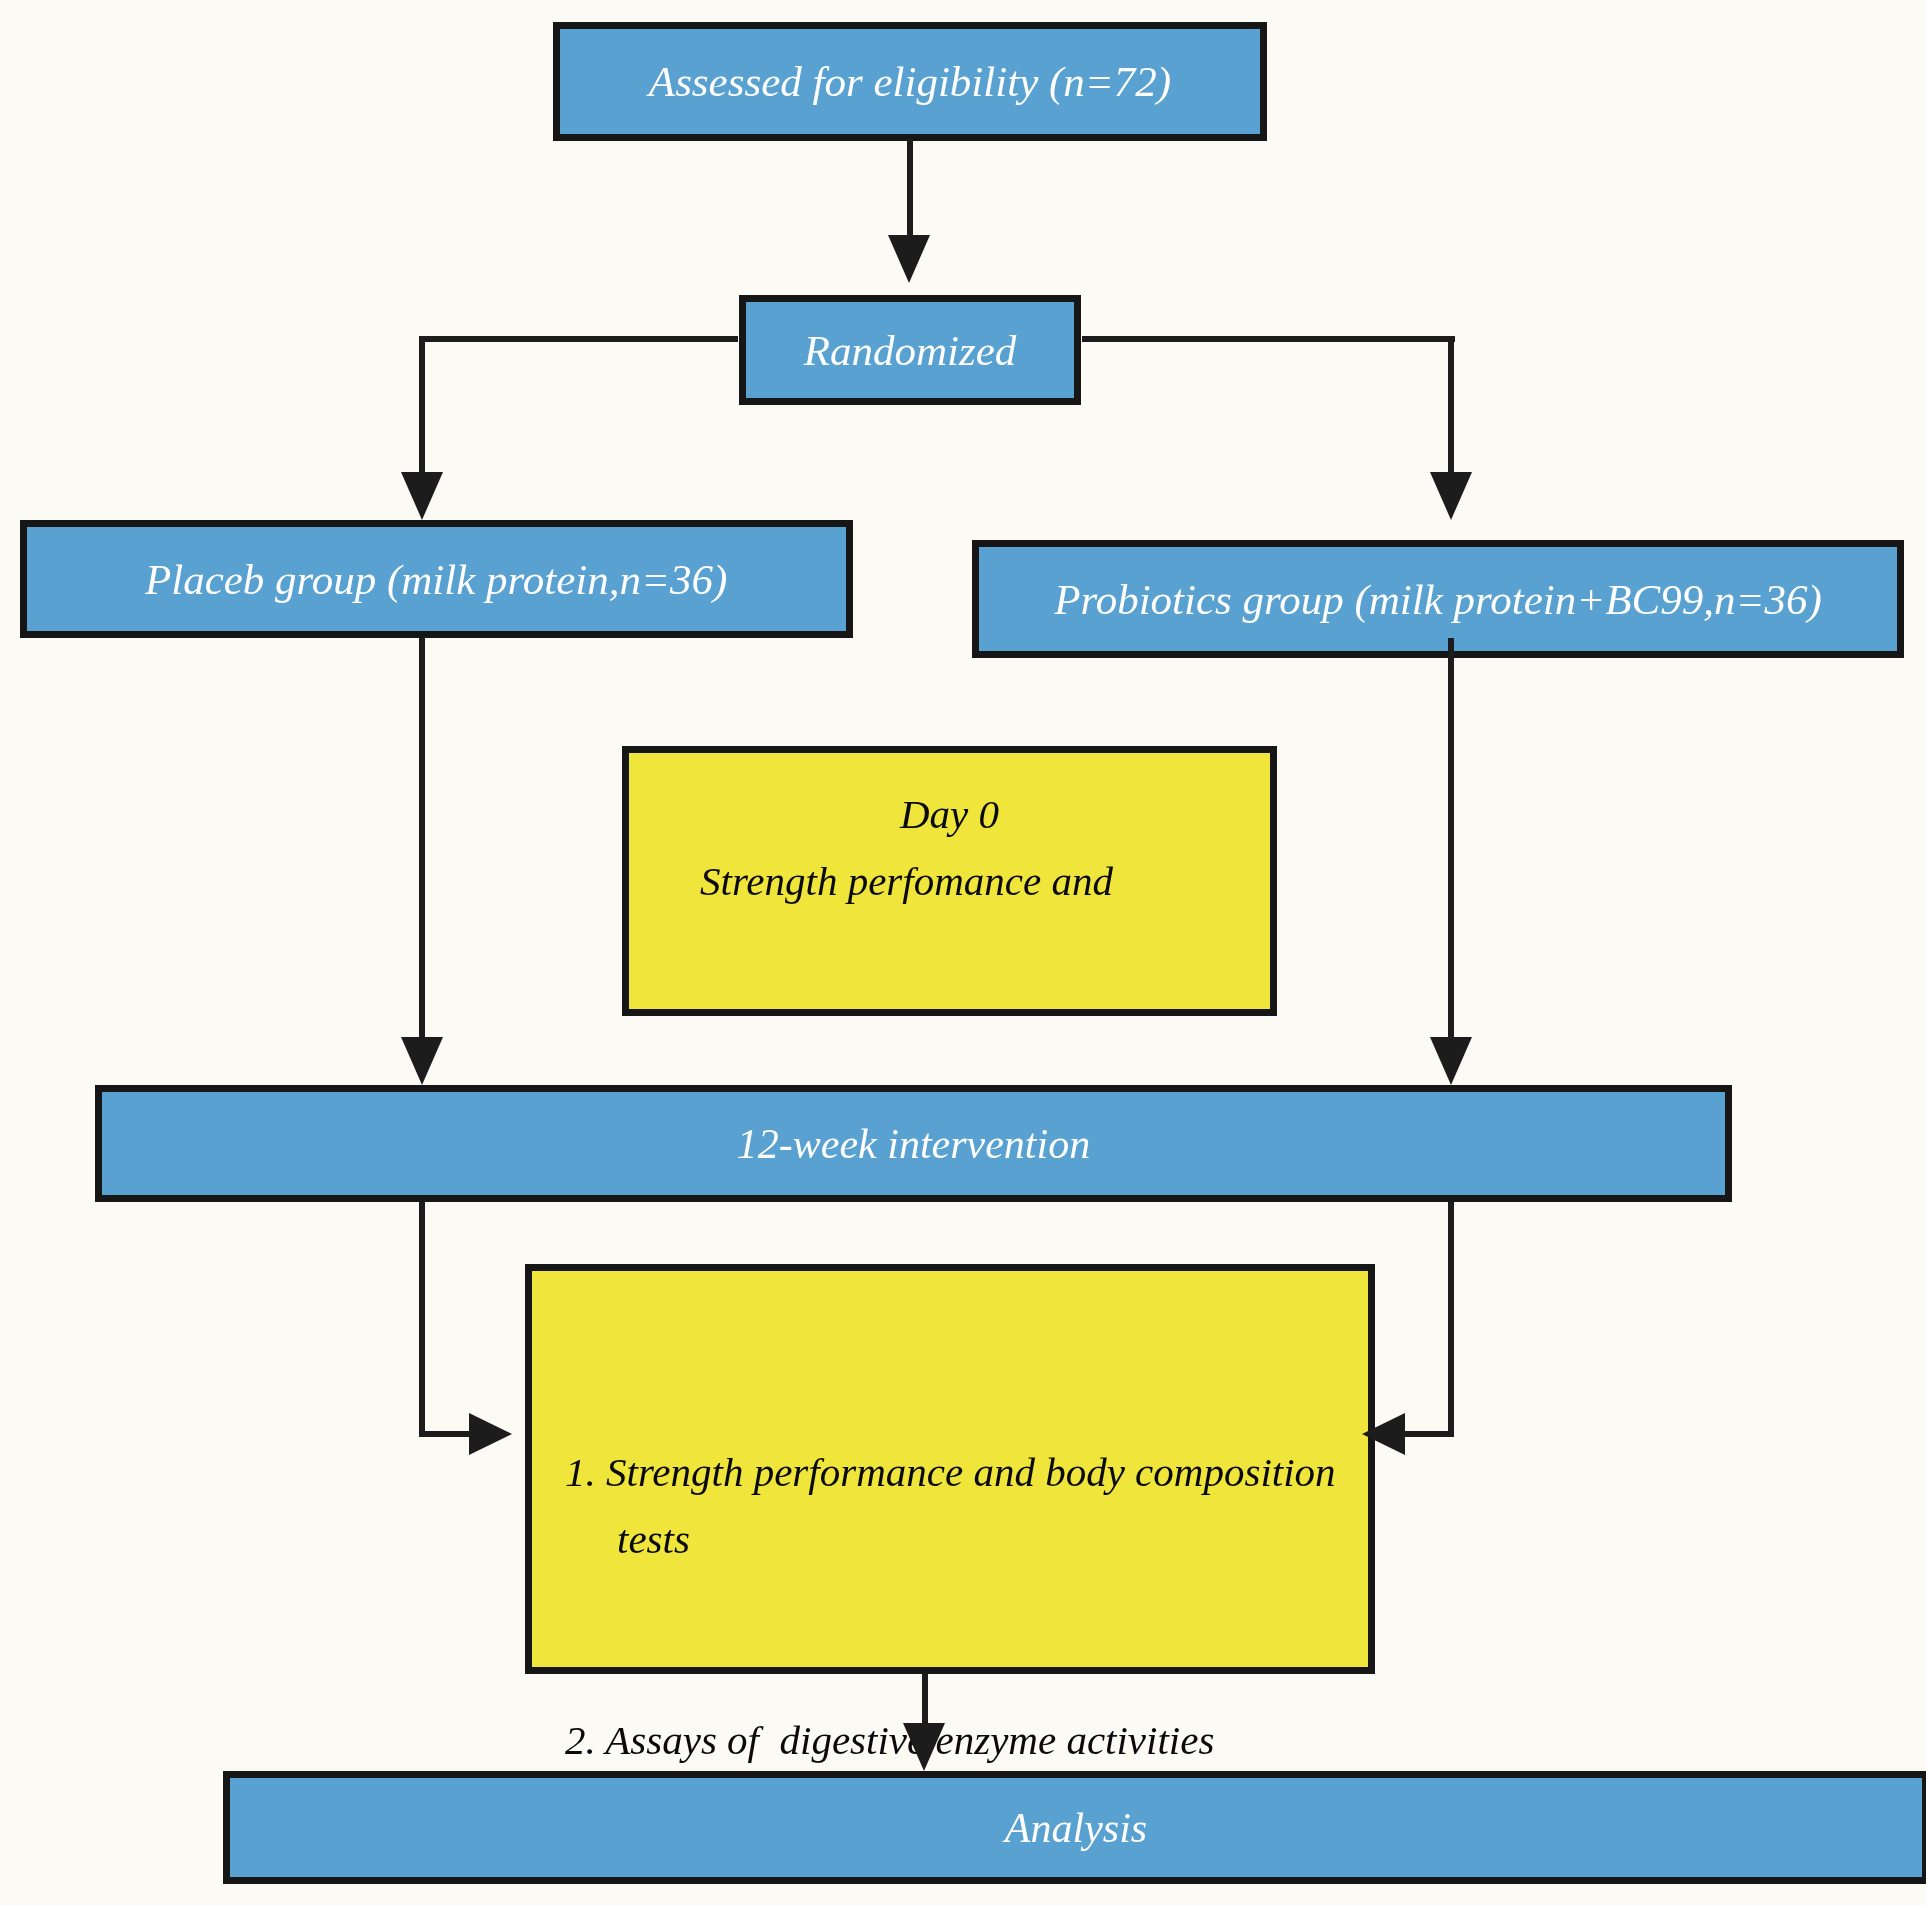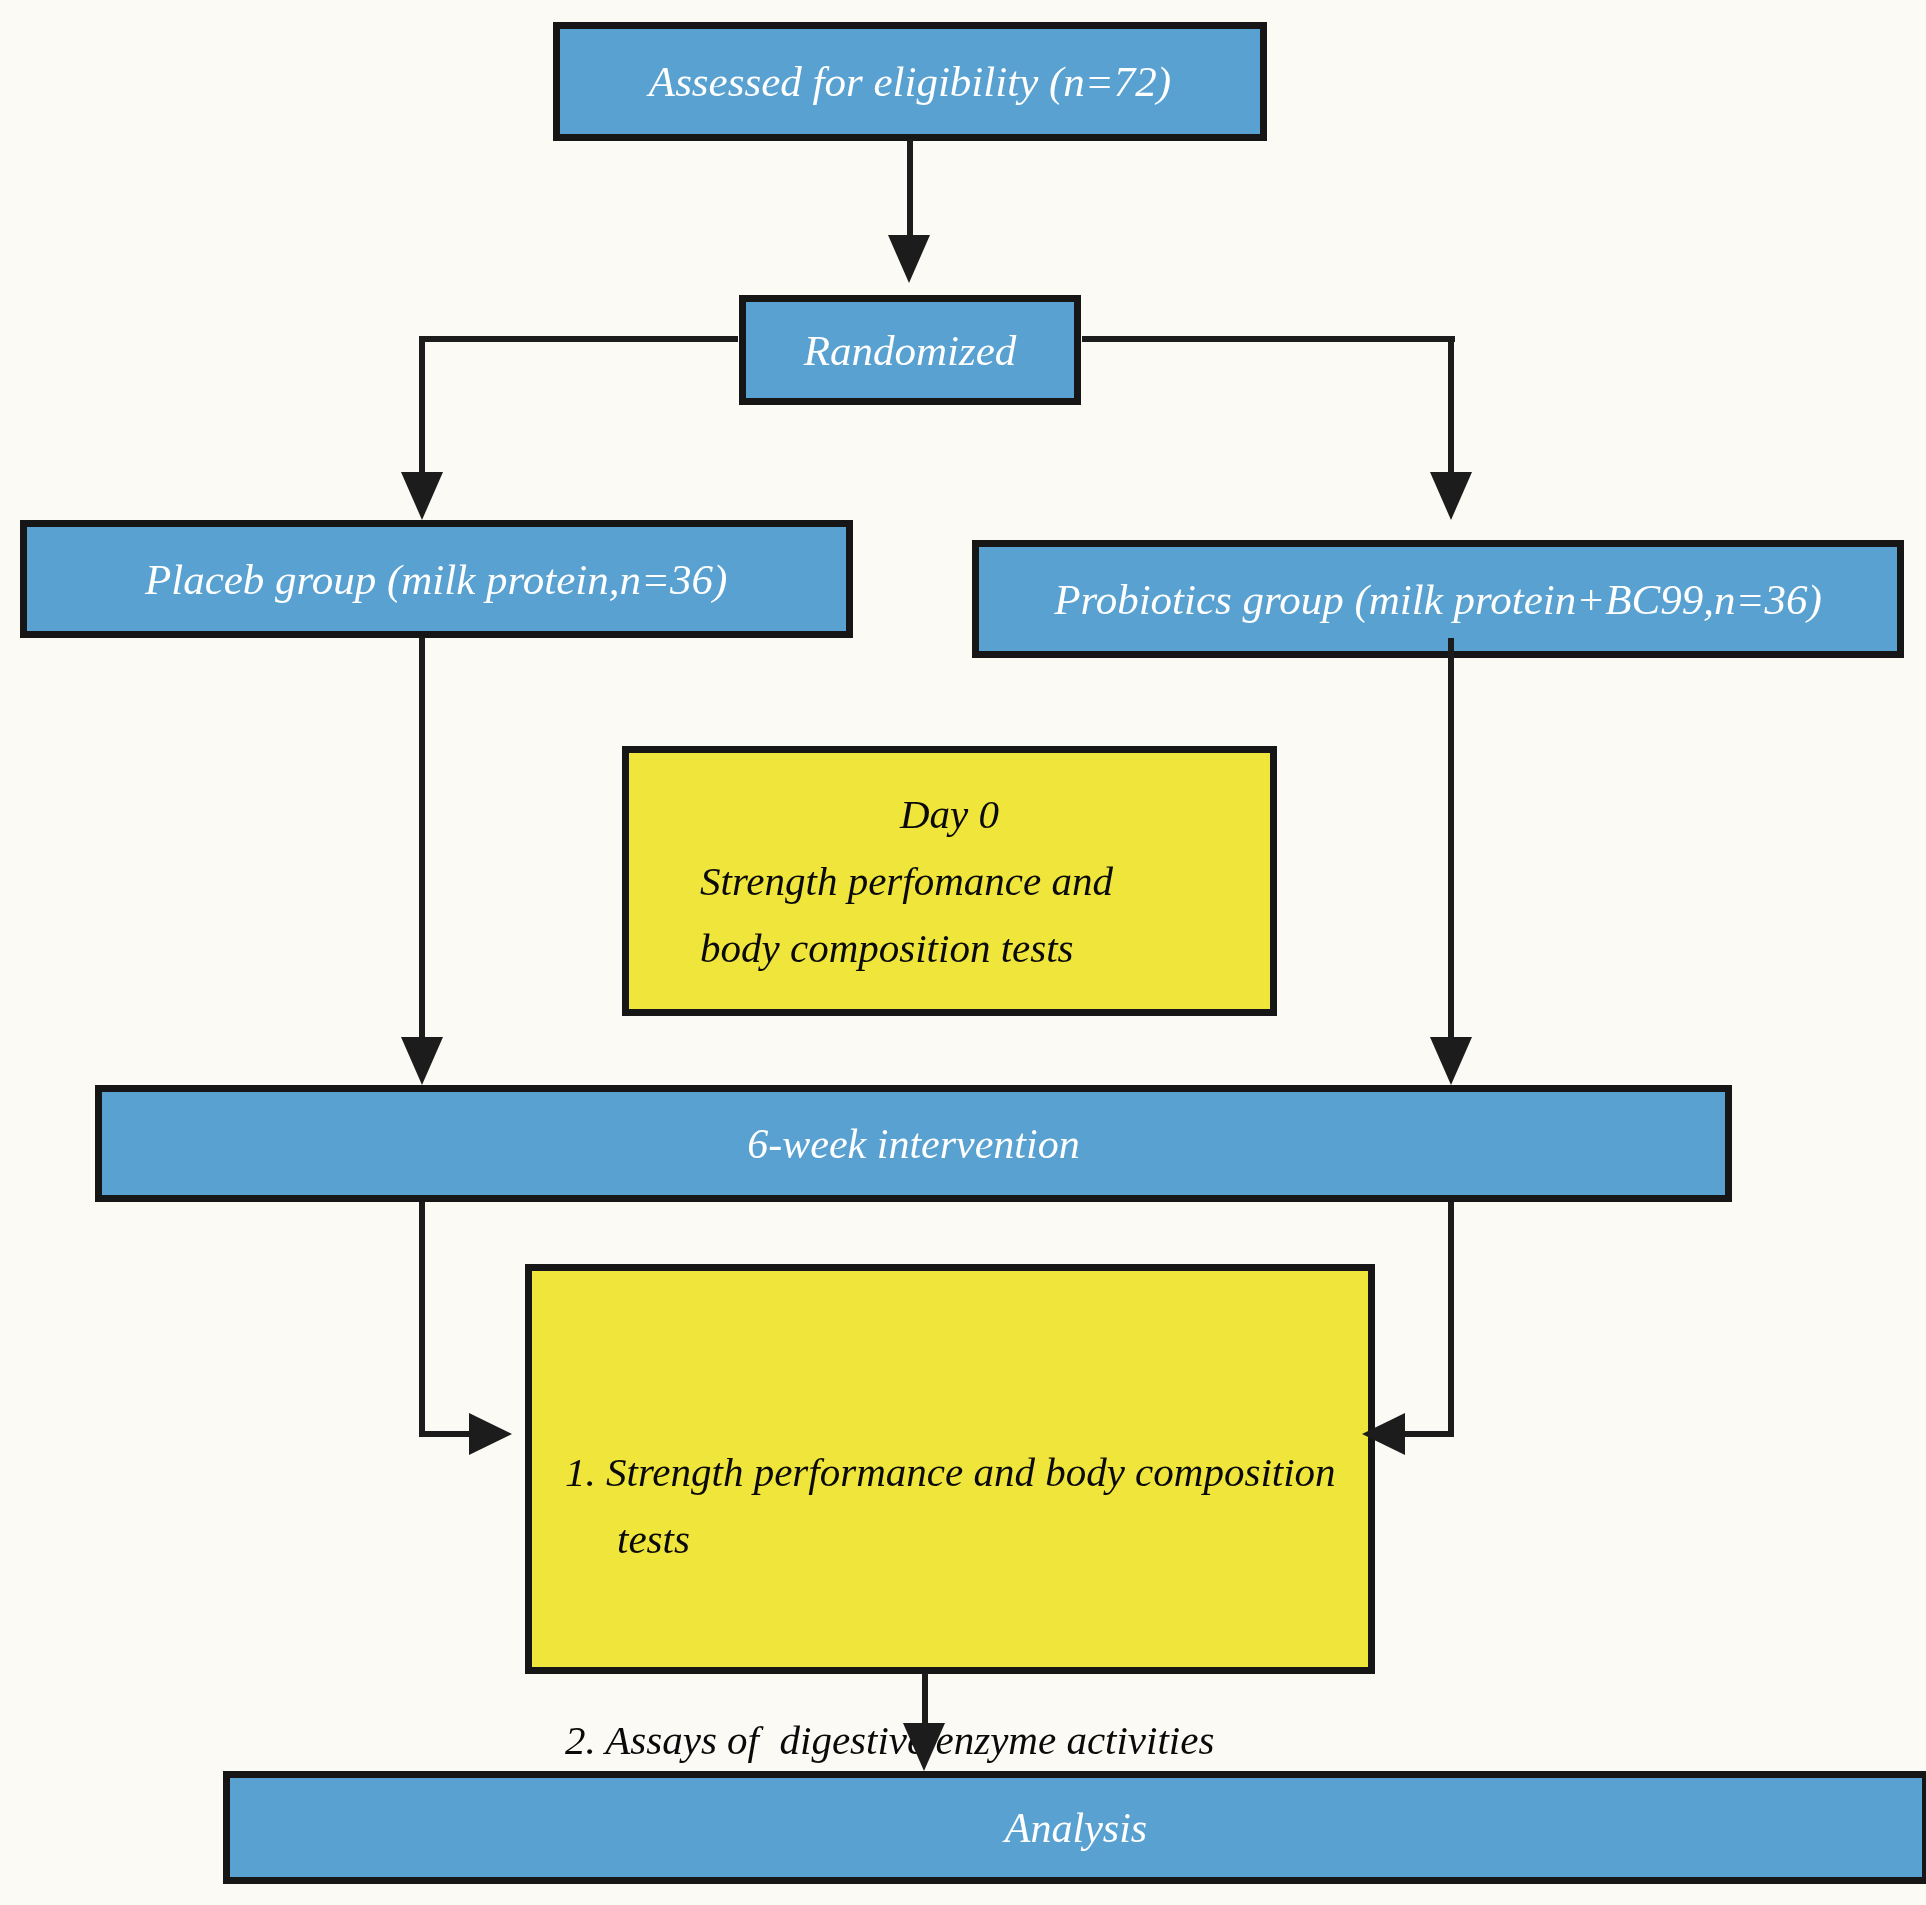--- a/index.html
+++ b/index.html
@@ -105,26 +105,25 @@
   </div>
 
   <div class="box blue" style="left:972px; top:540px; width:932px; height:118px;">
     <span>Probiotics group (milk protein+BC99,n=36)</span>
   </div>
 
   <div class="box yellow" style="left:609px; top:746px; width:655px; height:270px;">
     <div class="day0-content">
       <div class="day0-heading">Day 0</div>
       <div>Strength perfomance and</div>
-      <div>body composition tests</div>
     </div>
   </div>
 
   <div class="box blue wide" style="left:95px; top:1085px; width:1637px; height:117px;">
-    <span>6-week intervention</span>
+    <span>12-week intervention</span>
   </div>
 
   <div class="box yellow" style="left:512px; top:1264px; width:850px; height:410px;">
     <ul class="post-tests-list">
       <li>1. Strength performance and body composition tests</li>
       <li>2. Assays of  digestive enzyme activities</li>
       
       
       
     </ul>

